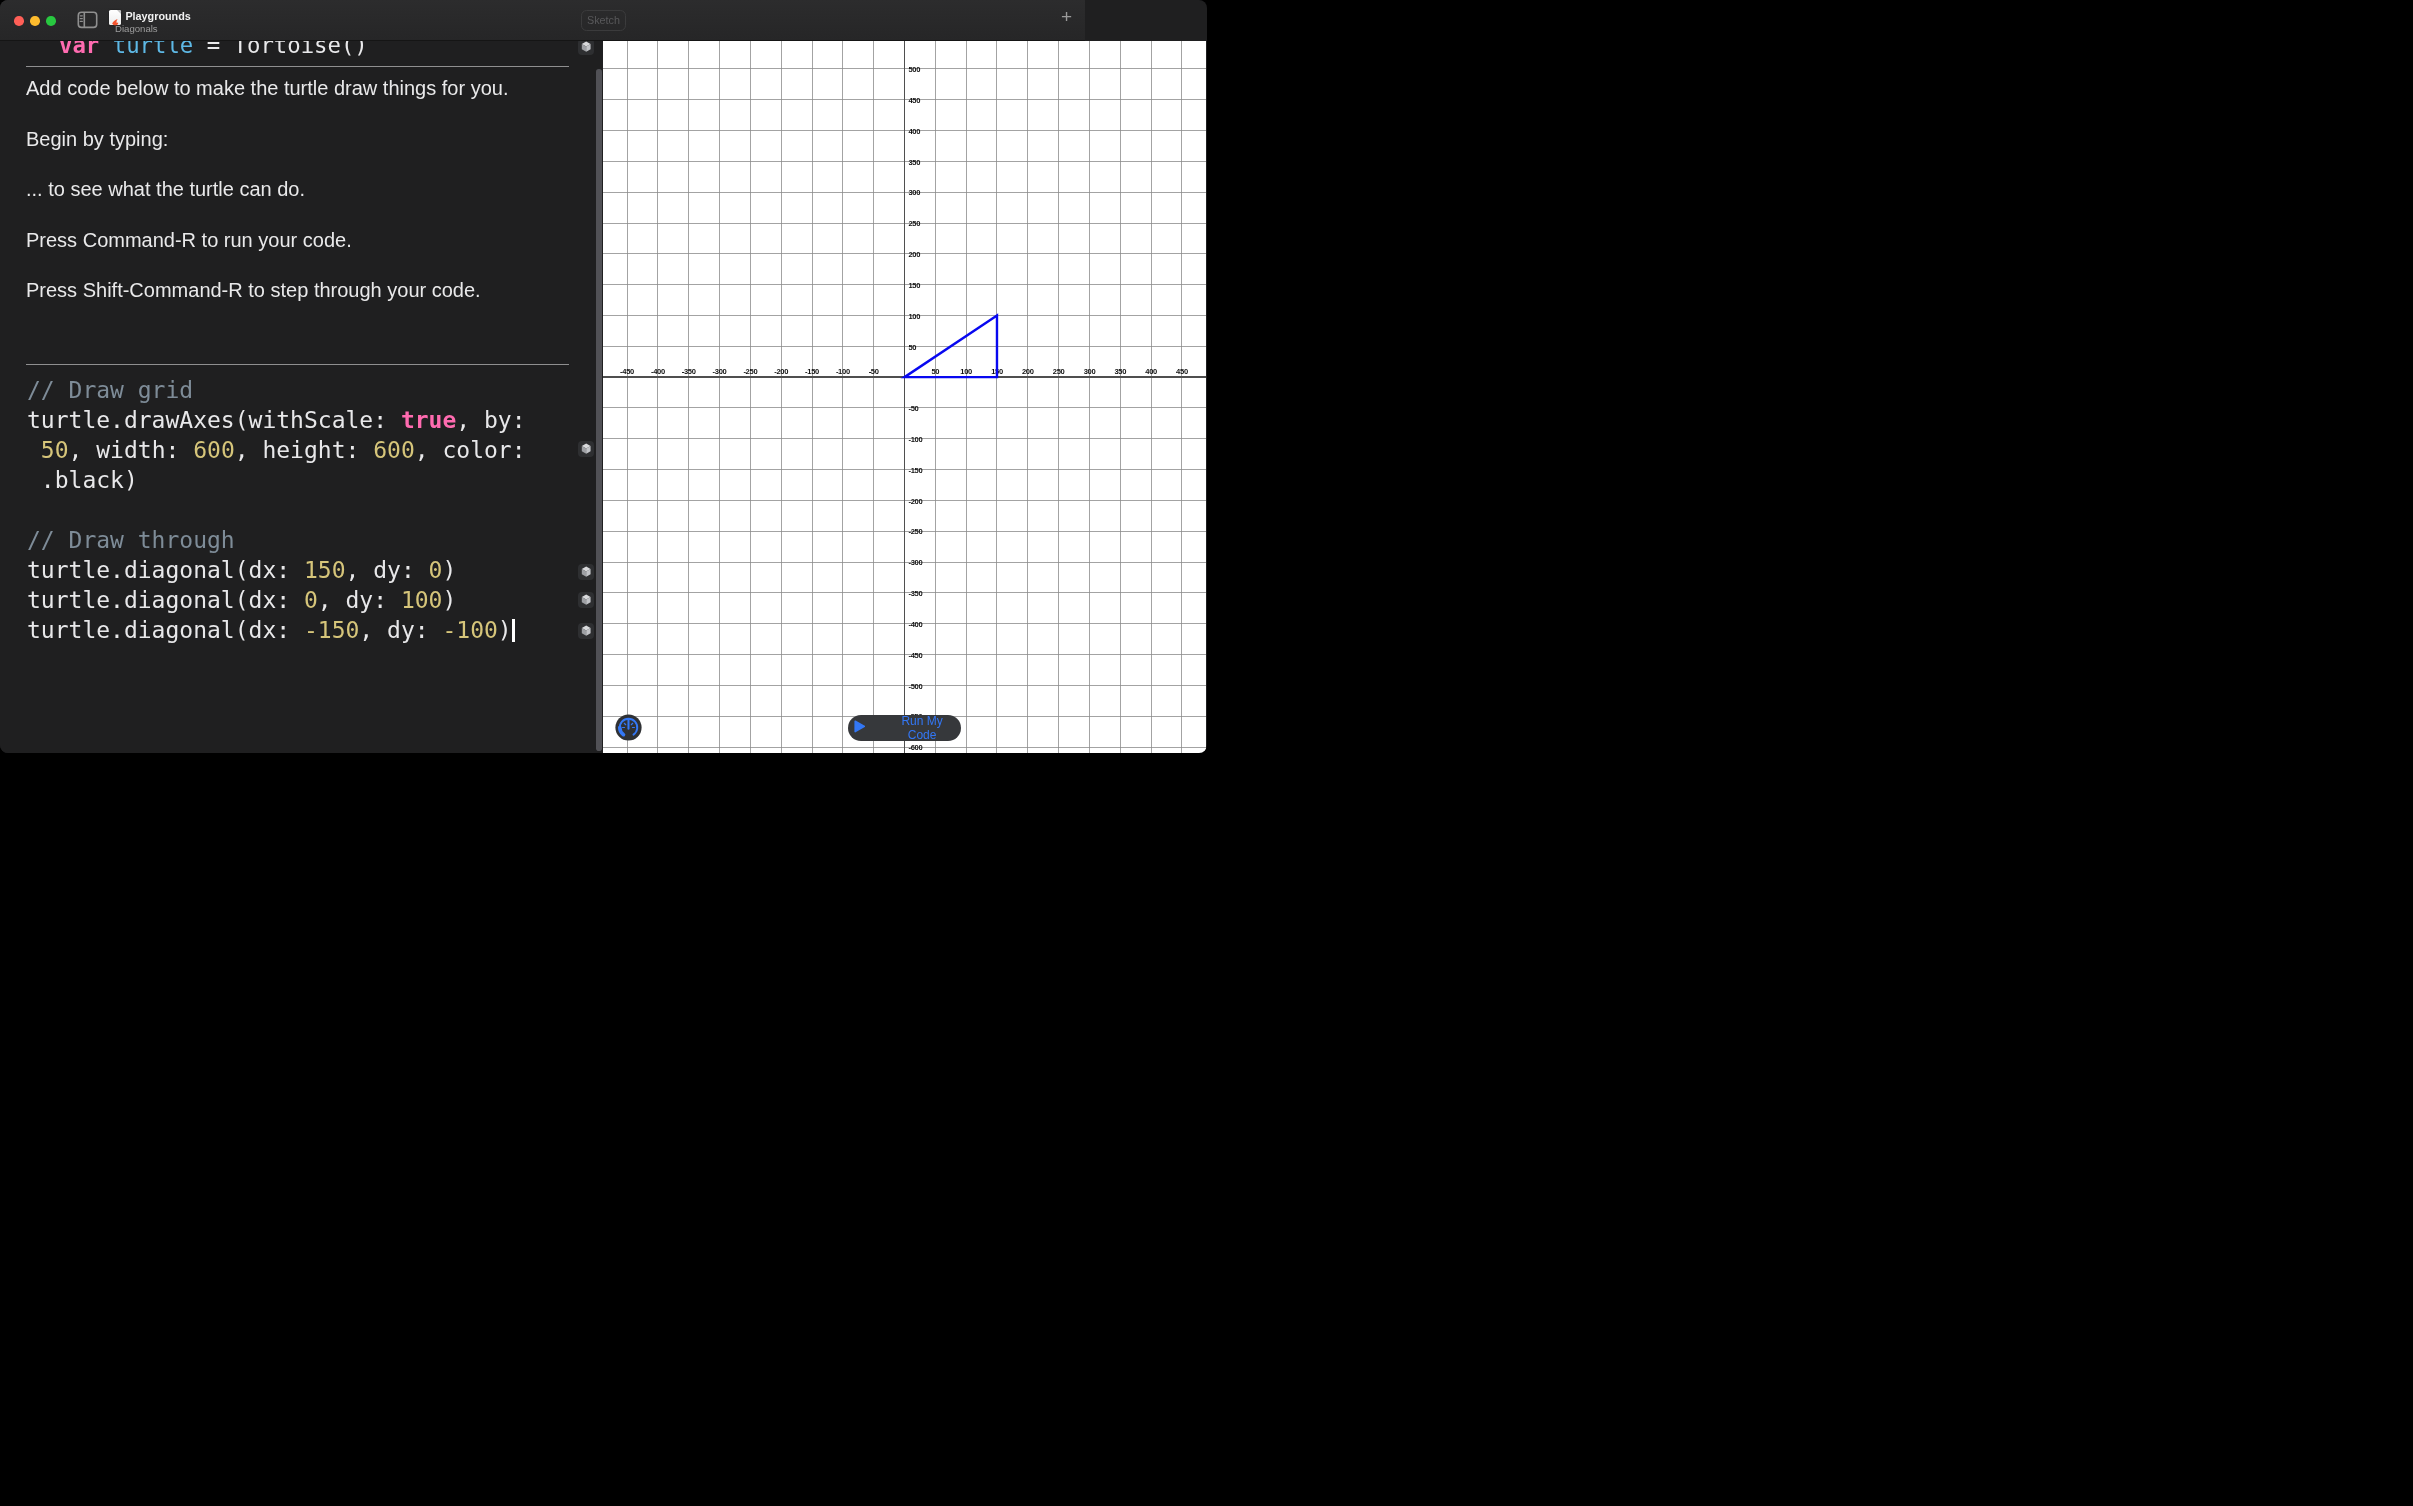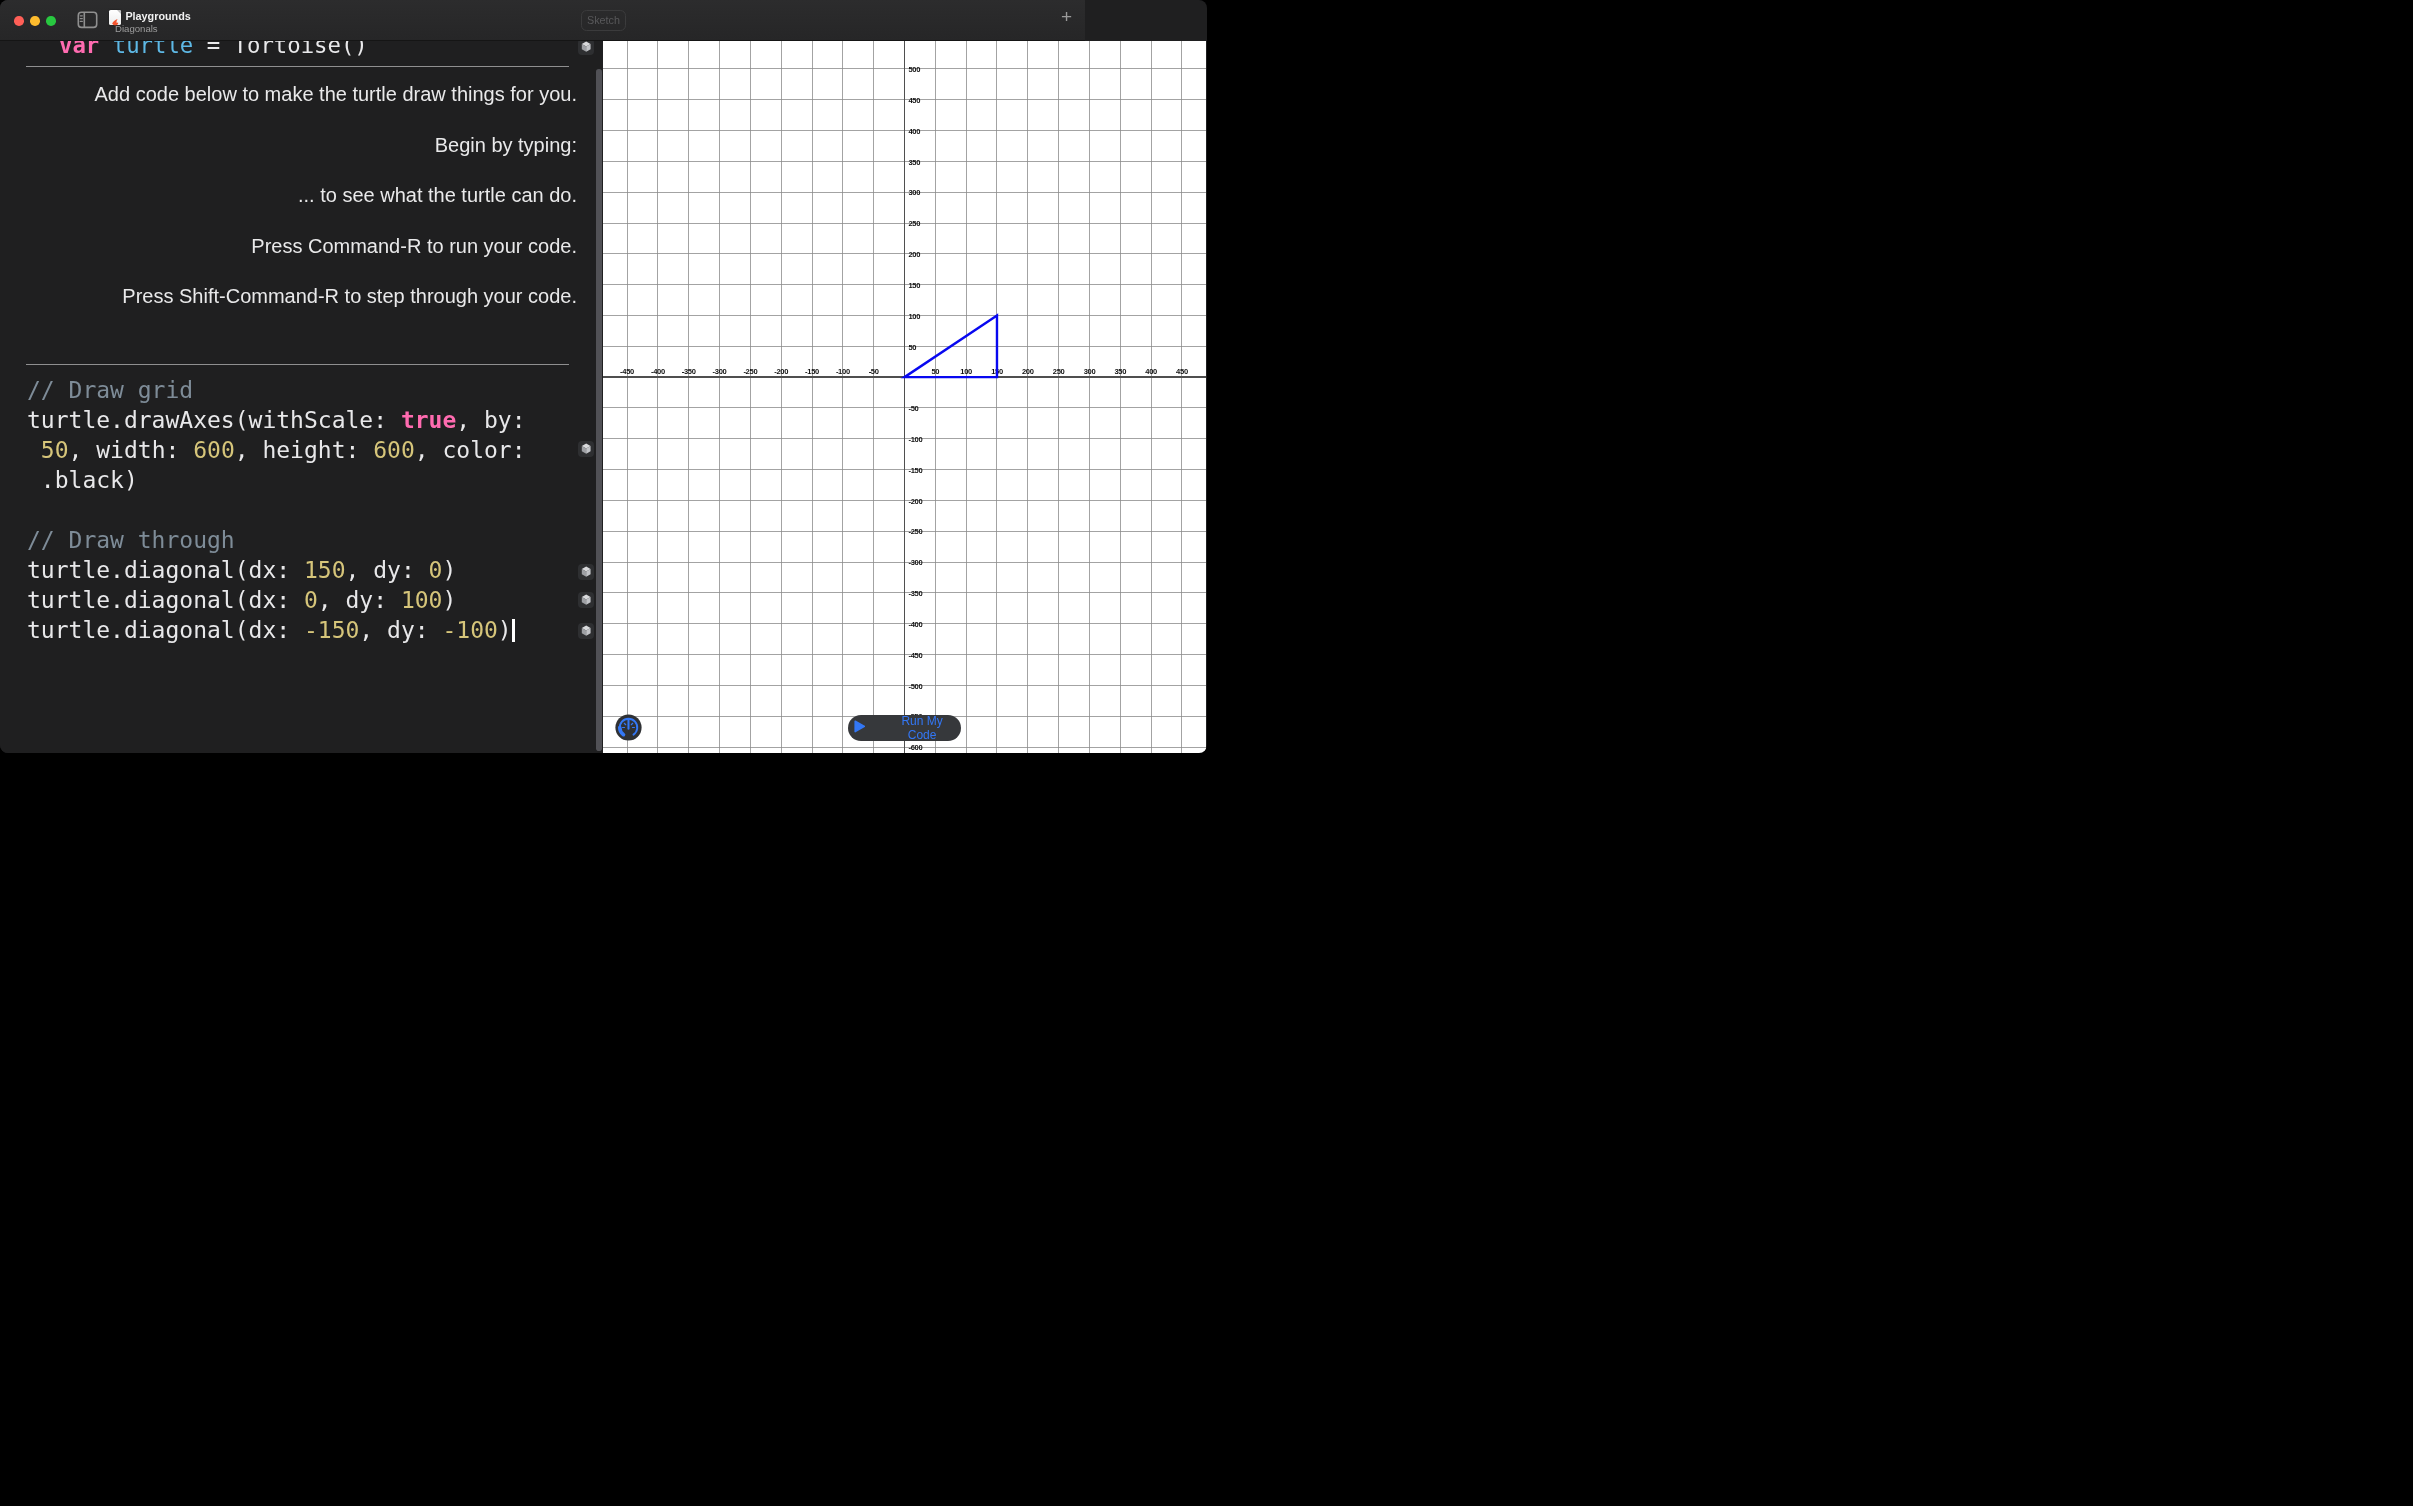--- a/index.html
+++ b/index.html
@@ -25,21 +25,21 @@
     font-family:inherit;display:flex;align-items:center;justify-content:center;cursor:pointer;}
   .plus-btn{position:absolute;right:12.8px;top:7.2px;background:none;border:none;color:#9A9A9A;
     font-size:19px;font-weight:300;cursor:pointer;padding:0;line-height:1;}
 
   
   .editor{position:absolute;left:0;top:41px;width:603px;height:713px;background:#1F1F20;overflow:hidden;}
   .hr{position:absolute;left:26px;width:543px;height:1.2px;background:#8F8F90;}
   .hr1{top:25px;} .hr2{top:323px;}
   .mono, .cline, .clipped-line{font-family:"DejaVu Sans Mono","Liberation Mono",monospace;}
   .clipped-line{position:absolute;left:27px;top:-11.2px;font-size:22.3px;line-height:31px;white-space:pre;margin-left:32px;}
-  .paras{position:absolute;left:26px;top:41px;width:551px;text-align:right;}
+  .paras{position:absolute;left:26px;top:35px;width:551px;}
   .para{font-size:20px;line-height:25.5px;margin:0 0 25px 0;color:#E9E9EA;}
   .pt-n{} .pt-b{font-weight:400;}
   .pt-mono{font-family:"DejaVu Sans Mono","Liberation Mono",monospace;color:#A2A2A3;font-size:22.3px;}
   .codeblock{position:absolute;left:27px;top:334px;}
   .cline{font-size:23px;line-height:30px;min-height:30px;white-space:pre;}
   .tk-pl{color:#E8E8EA;} .tk-kw{color:#FF6BB0;font-weight:700;} .tk-vr{color:#5EB9E6;}
   .tk-num{color:#D6C57A;} .tk-cm{color:#7E8C98;}
   .cursor{display:inline-block;width:2.4px;height:23px;background:#FFFFFF;vertical-align:-4px;margin-left:0.8px;}
   .cube{position:absolute;left:578px;width:16px;height:16px;border-radius:4px;background:#2E2F31;
     display:flex;align-items:center;justify-content:center;border:none;padding:0;cursor:pointer;}

